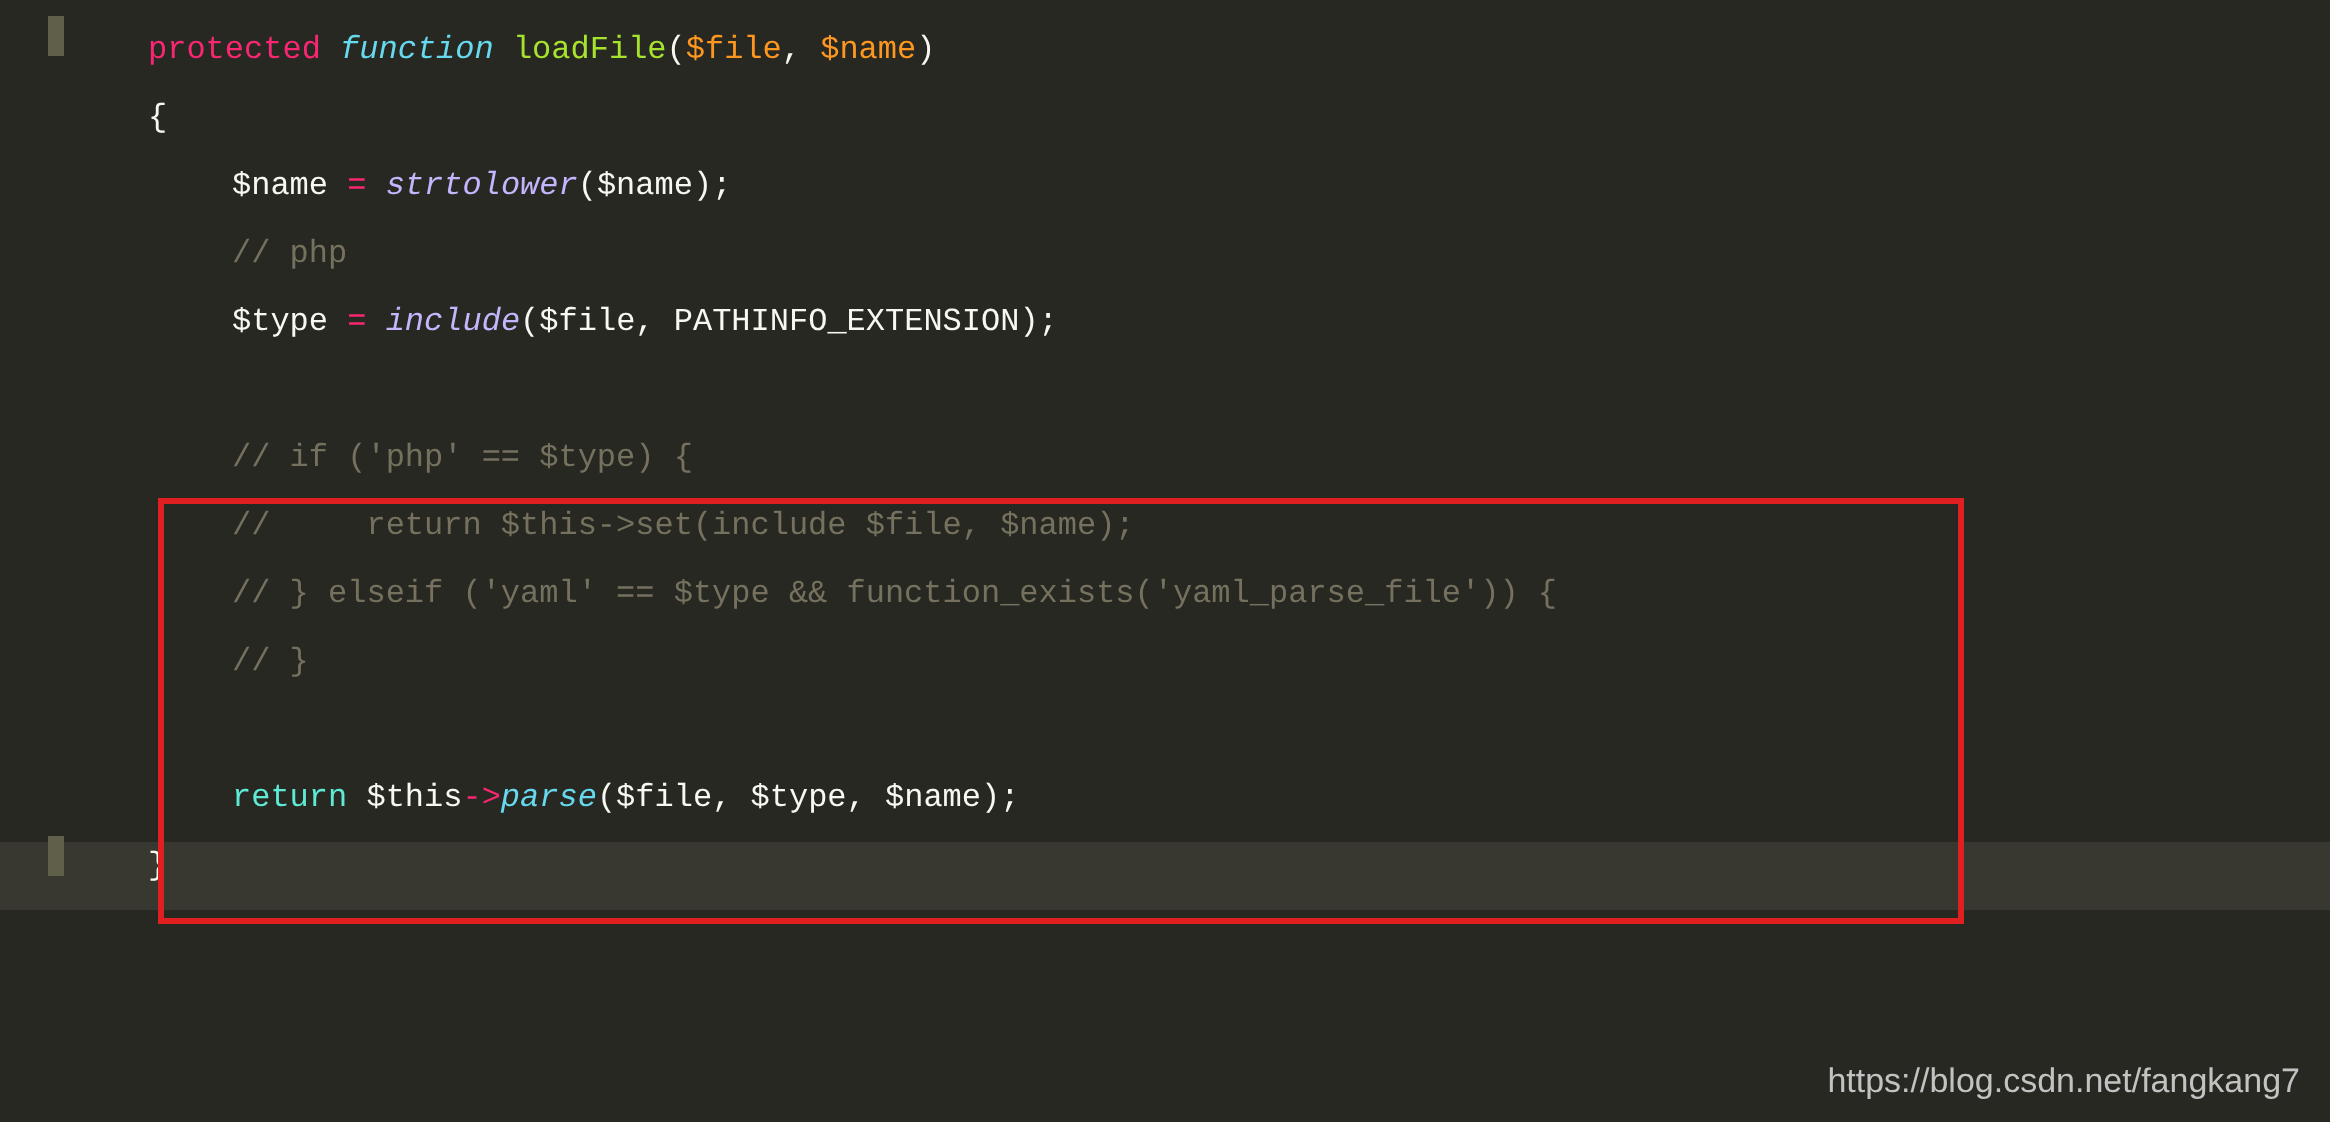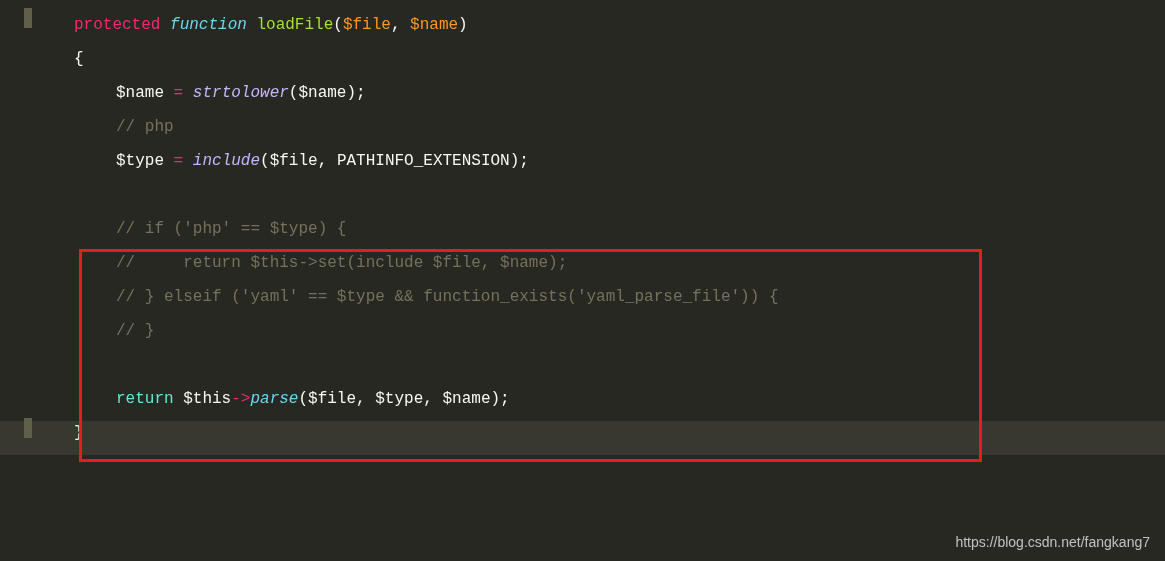--- a/index.html
+++ b/index.html
@@ -57,21 +57,21 @@
     .builtin-fn { color: #c4b5fd; font-style: italic; }
     .operator { color: #f92672; }
     .kw-return { color: #5eead4; }
     .arrow { color: #f92672; }
     .method { color: #66d9ef; font-style: italic; }
     .watermark {
       position: absolute;
       bottom: 8px;
       right: 15px;
       color: #dddddd;
-      font-size: 14px;
+      font-size: 17px;
       font-family: Arial, sans-serif;
       opacity: 0.85;
     }
     .indent1 { padding-left: 30px; }
     .indent2 { padding-left: 72px; }
   </style>
 </head>
 <body>
 
 <div class="highlight-line" style="top: 421px;"></div>

